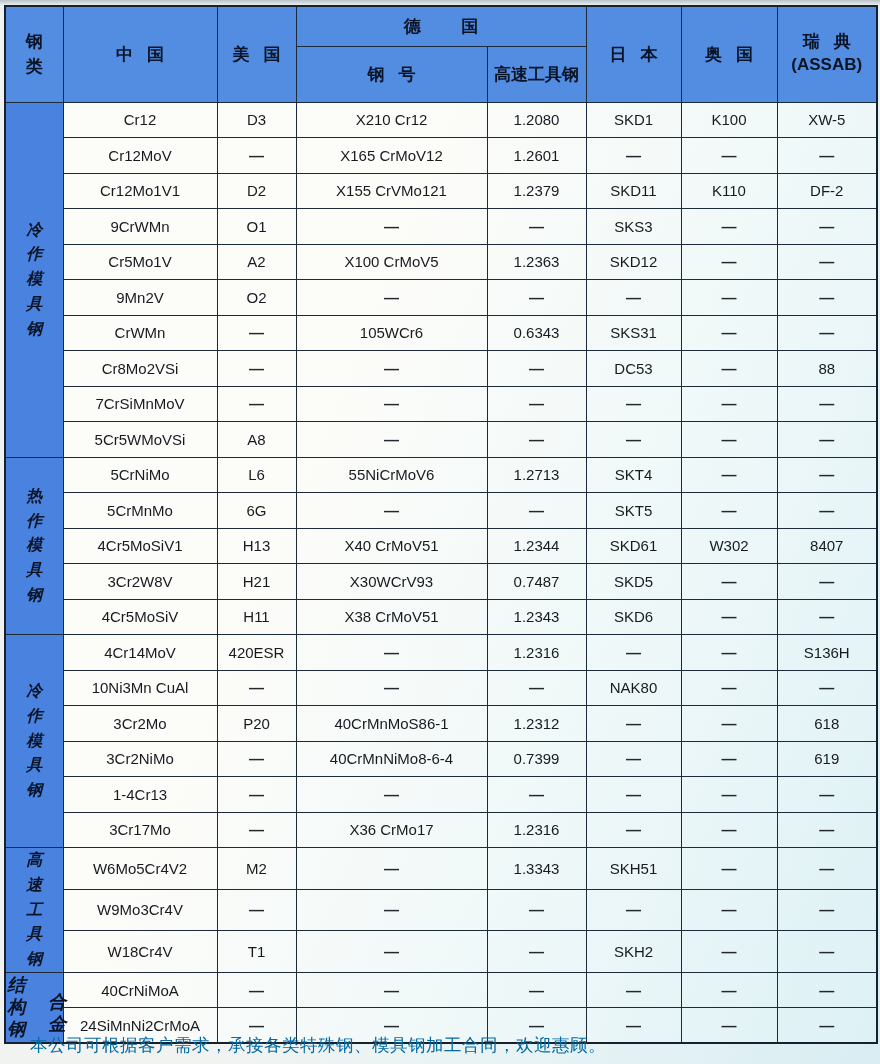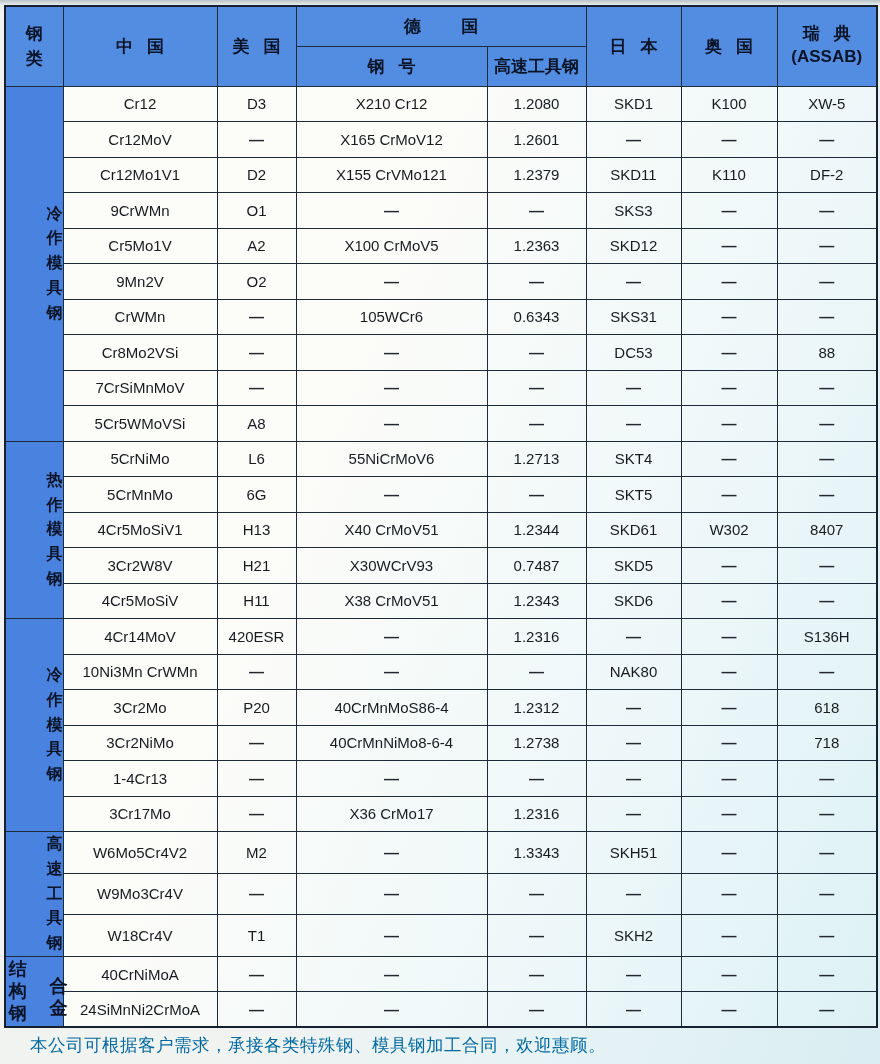--- a/index.html
+++ b/index.html
@@ -21,32 +21,32 @@
   }
   th, td { border: 1.6px solid #1d2a3a; }
   table { border: 2.5px solid #16202e; }
   thead th, th.cat {
     background: #538de2;
     color: #0a1426;
     font-weight: bold;
   }
   thead th { font-size: 17px; }
   thead tr.h1 th { height: 40px; }
-  thead tr.h2 th { height: 40px; }
+  thead tr.h2 th { height: 56px; }
   td {
     text-align: center;
     vertical-align: middle;
     height: 35.5px;
     font-size: 15px;
     color: #171b20;
     overflow: hidden;
     white-space: nowrap;
   }
   td.dash { font-weight: 600; color: #23282e; }
-  th.cat { background: #4a82e0; vertical-align: middle; text-align: right; }
+  th.cat { background: #4a82e0; vertical-align: middle; text-align: center; font-style: italic; }
   .vstack {
     display: inline-block;
     width: 1.15em;
     font-size: 16px;
     line-height: 1.55;
     word-break: break-all;
     white-space: normal;
     vertical-align: middle;
   }
   .steel-class .vstack { font-size: 17px; line-height: 1.5; }
@@ -241,45 +241,45 @@
           <th class="cat" rowspan="6"><span class="vstack">冷作模具钢</span></th>
           <td>4Cr14MoV</td>
           <td>420ESR</td>
           <td class="dash">—</td>
           <td>1.2316</td>
           <td class="dash">—</td>
           <td class="dash">—</td>
           <td>S136H</td>
         </tr>
         <tr>
-          <td>10Ni3Mn CrWMn</td>
+          <td>10Ni3Mn CuAl</td>
           <td class="dash">—</td>
           <td class="dash">—</td>
           <td class="dash">—</td>
           <td>NAK80</td>
           <td class="dash">—</td>
           <td class="dash">—</td>
         </tr>
         <tr>
           <td>3Cr2Mo</td>
           <td>P20</td>
-          <td>40CrMnMoS86-4</td>
+          <td>40CrMnMoS86-1</td>
           <td>1.2312</td>
           <td class="dash">—</td>
           <td class="dash">—</td>
           <td>618</td>
         </tr>
         <tr>
           <td>3Cr2NiMo</td>
           <td class="dash">—</td>
           <td>40CrMnNiMo8-6-4</td>
-          <td>1.2738</td>
-          <td class="dash">—</td>
-          <td class="dash">—</td>
-          <td>718</td>
+          <td>0.7399</td>
+          <td class="dash">—</td>
+          <td class="dash">—</td>
+          <td>619</td>
         </tr>
         <tr>
           <td>1-4Cr13</td>
           <td class="dash">—</td>
           <td class="dash">—</td>
           <td class="dash">—</td>
           <td class="dash">—</td>
           <td class="dash">—</td>
           <td class="dash">—</td>
         </tr>

